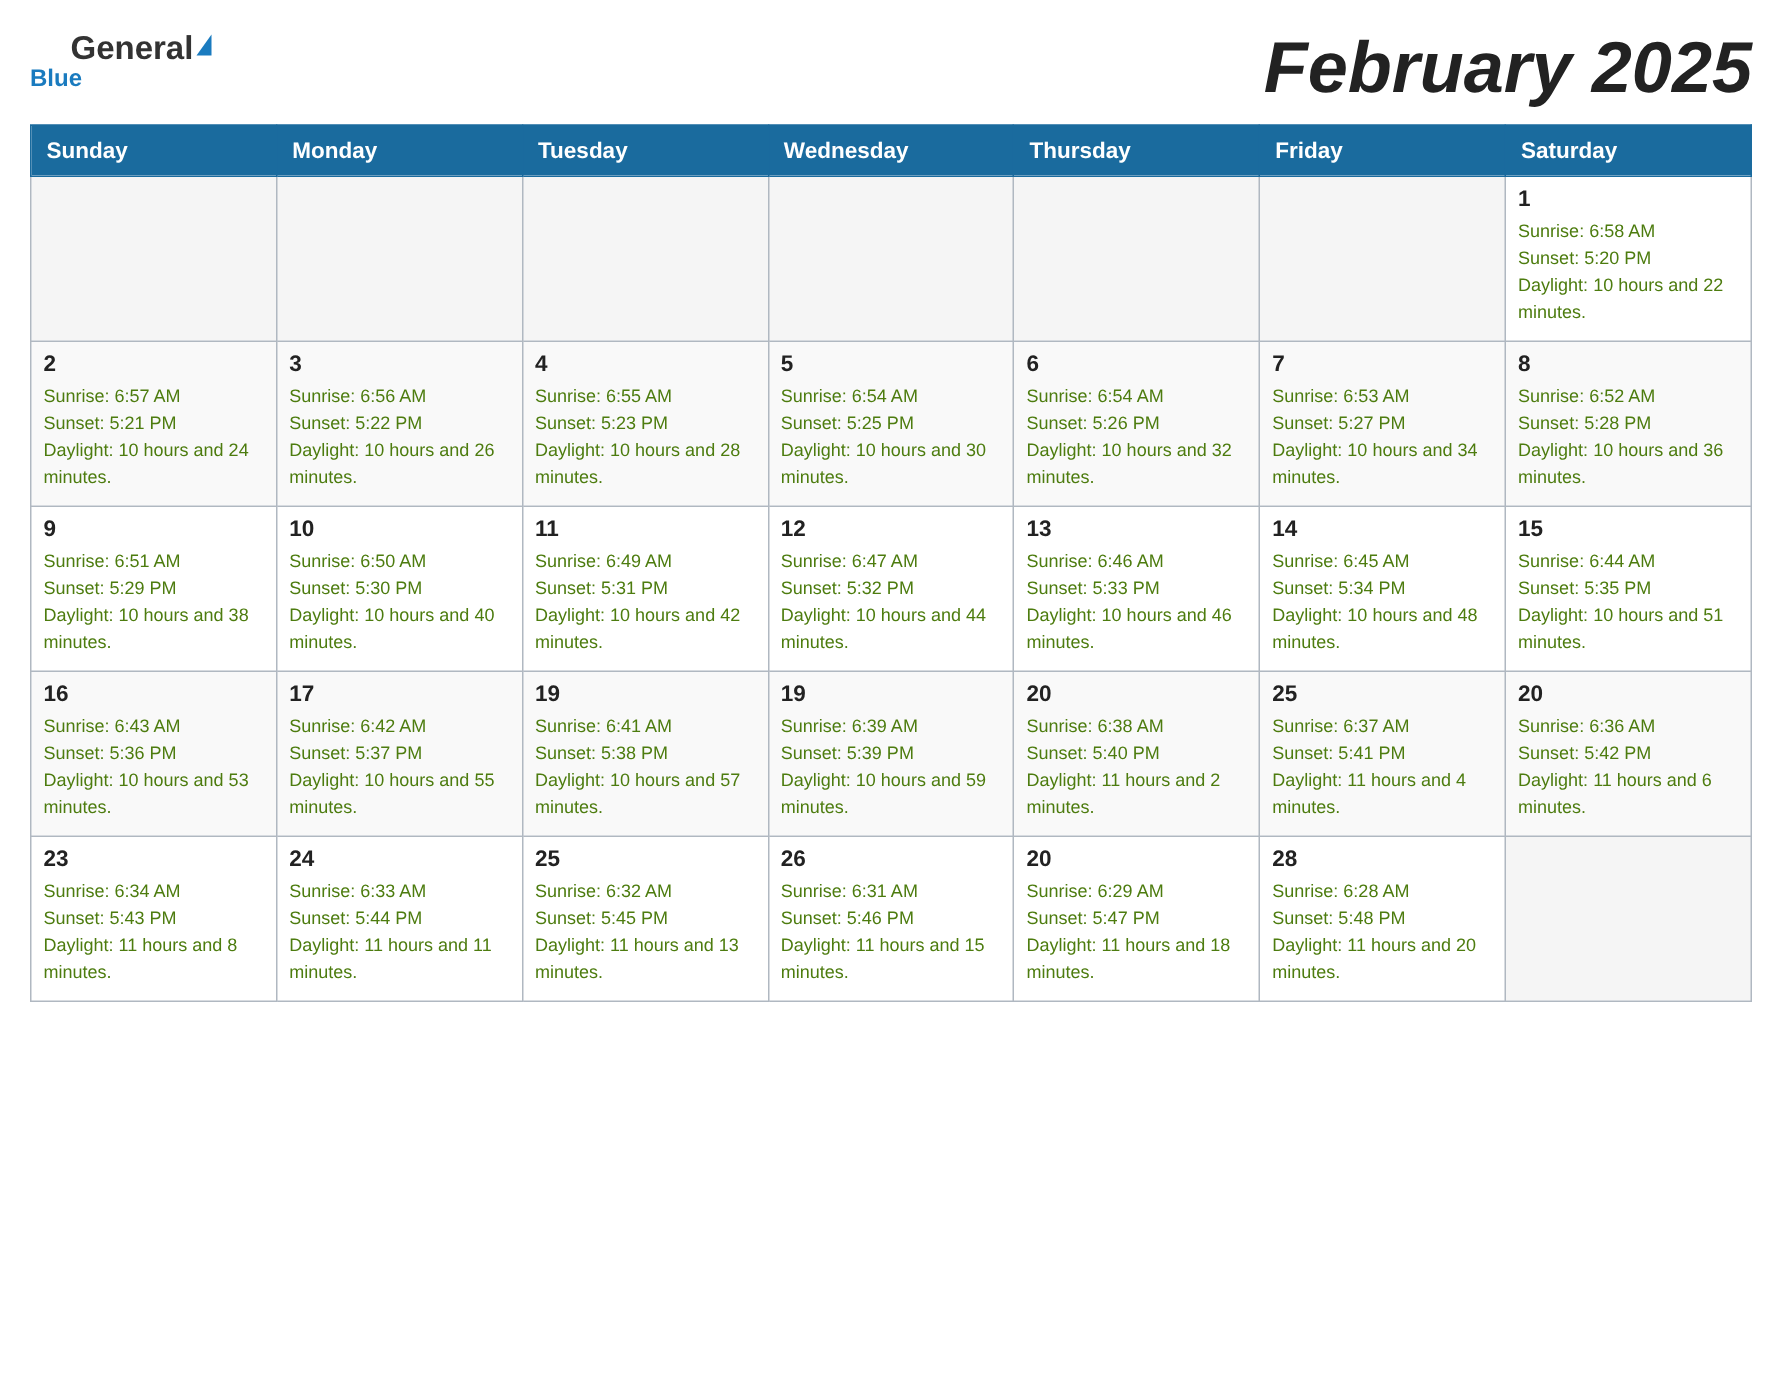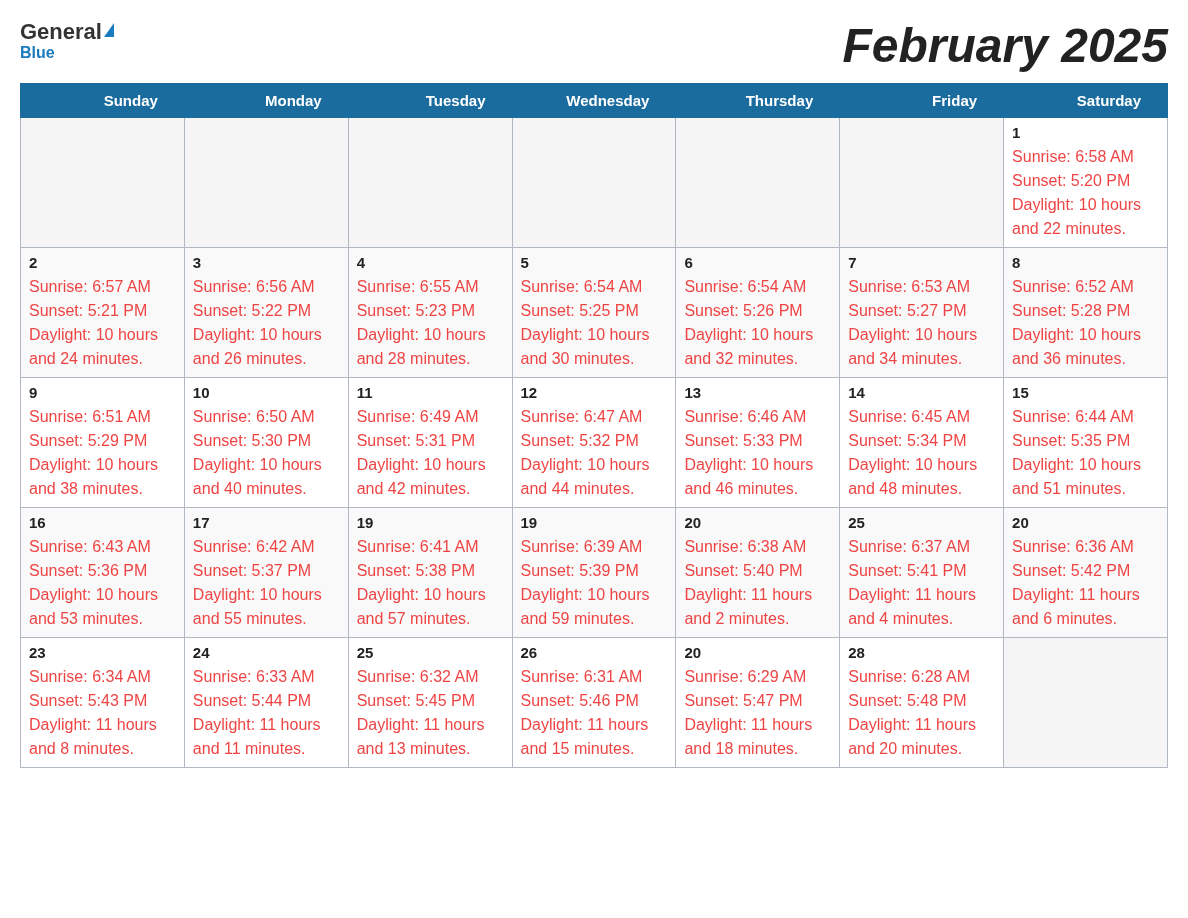--- a/index.html
+++ b/index.html
@@ -62,59 +62,59 @@
     .calendar {
       width: 100%;
       border-collapse: collapse;
       margin-top: 10px;
     }
     .calendar th {
       background-color: #1a6b9e;
       color: #fff;
       font-size: 15px;
       font-weight: bold;
-      padding: 8px 26px;
-      text-align: right;
+      padding: 8px 10px;
+      text-align: left;
       border: 1px solid #1a6b9e;
     }
     .calendar td {
       vertical-align: top;
       padding: 6px 8px;
       border: 1px solid #b0b8c1;
       width: 14.28%;
       min-height: 110px;
       height: 110px;
     }
     .day-number {
       font-size: 15px;
       font-weight: bold;
       color: #222;
       margin-bottom: 4px;
     }
     .day-info {
-      font-size: 16px;
-      color: #ef4444;
+      font-size: 12px;
+      color: #4d7c0f;
       line-height: 1.5;
     }
     .calendar tr td {
       background: #fff;
     }
     .calendar tr:nth-child(even) td {
       background: #f9f9f9;
     }
     .empty-cell {
       background: #f5f5f5 !important;
     }
   </style>
 </head>
 <body>
 
 <div class="header">
   <div class="logo">
-    <div style="display:flex;align-items:center;">
+    <div style="display:flex;align-items:center;margin-left:27px;">
       <span class="logo-general">General</span>
       <span class="logo-triangle"></span>
     </div>
     <span class="logo-blue">Blue</span>
   </div>
   <div class="title-area">
     <div class="month-title">February 2025</div>
   </div>
 </div>
 

